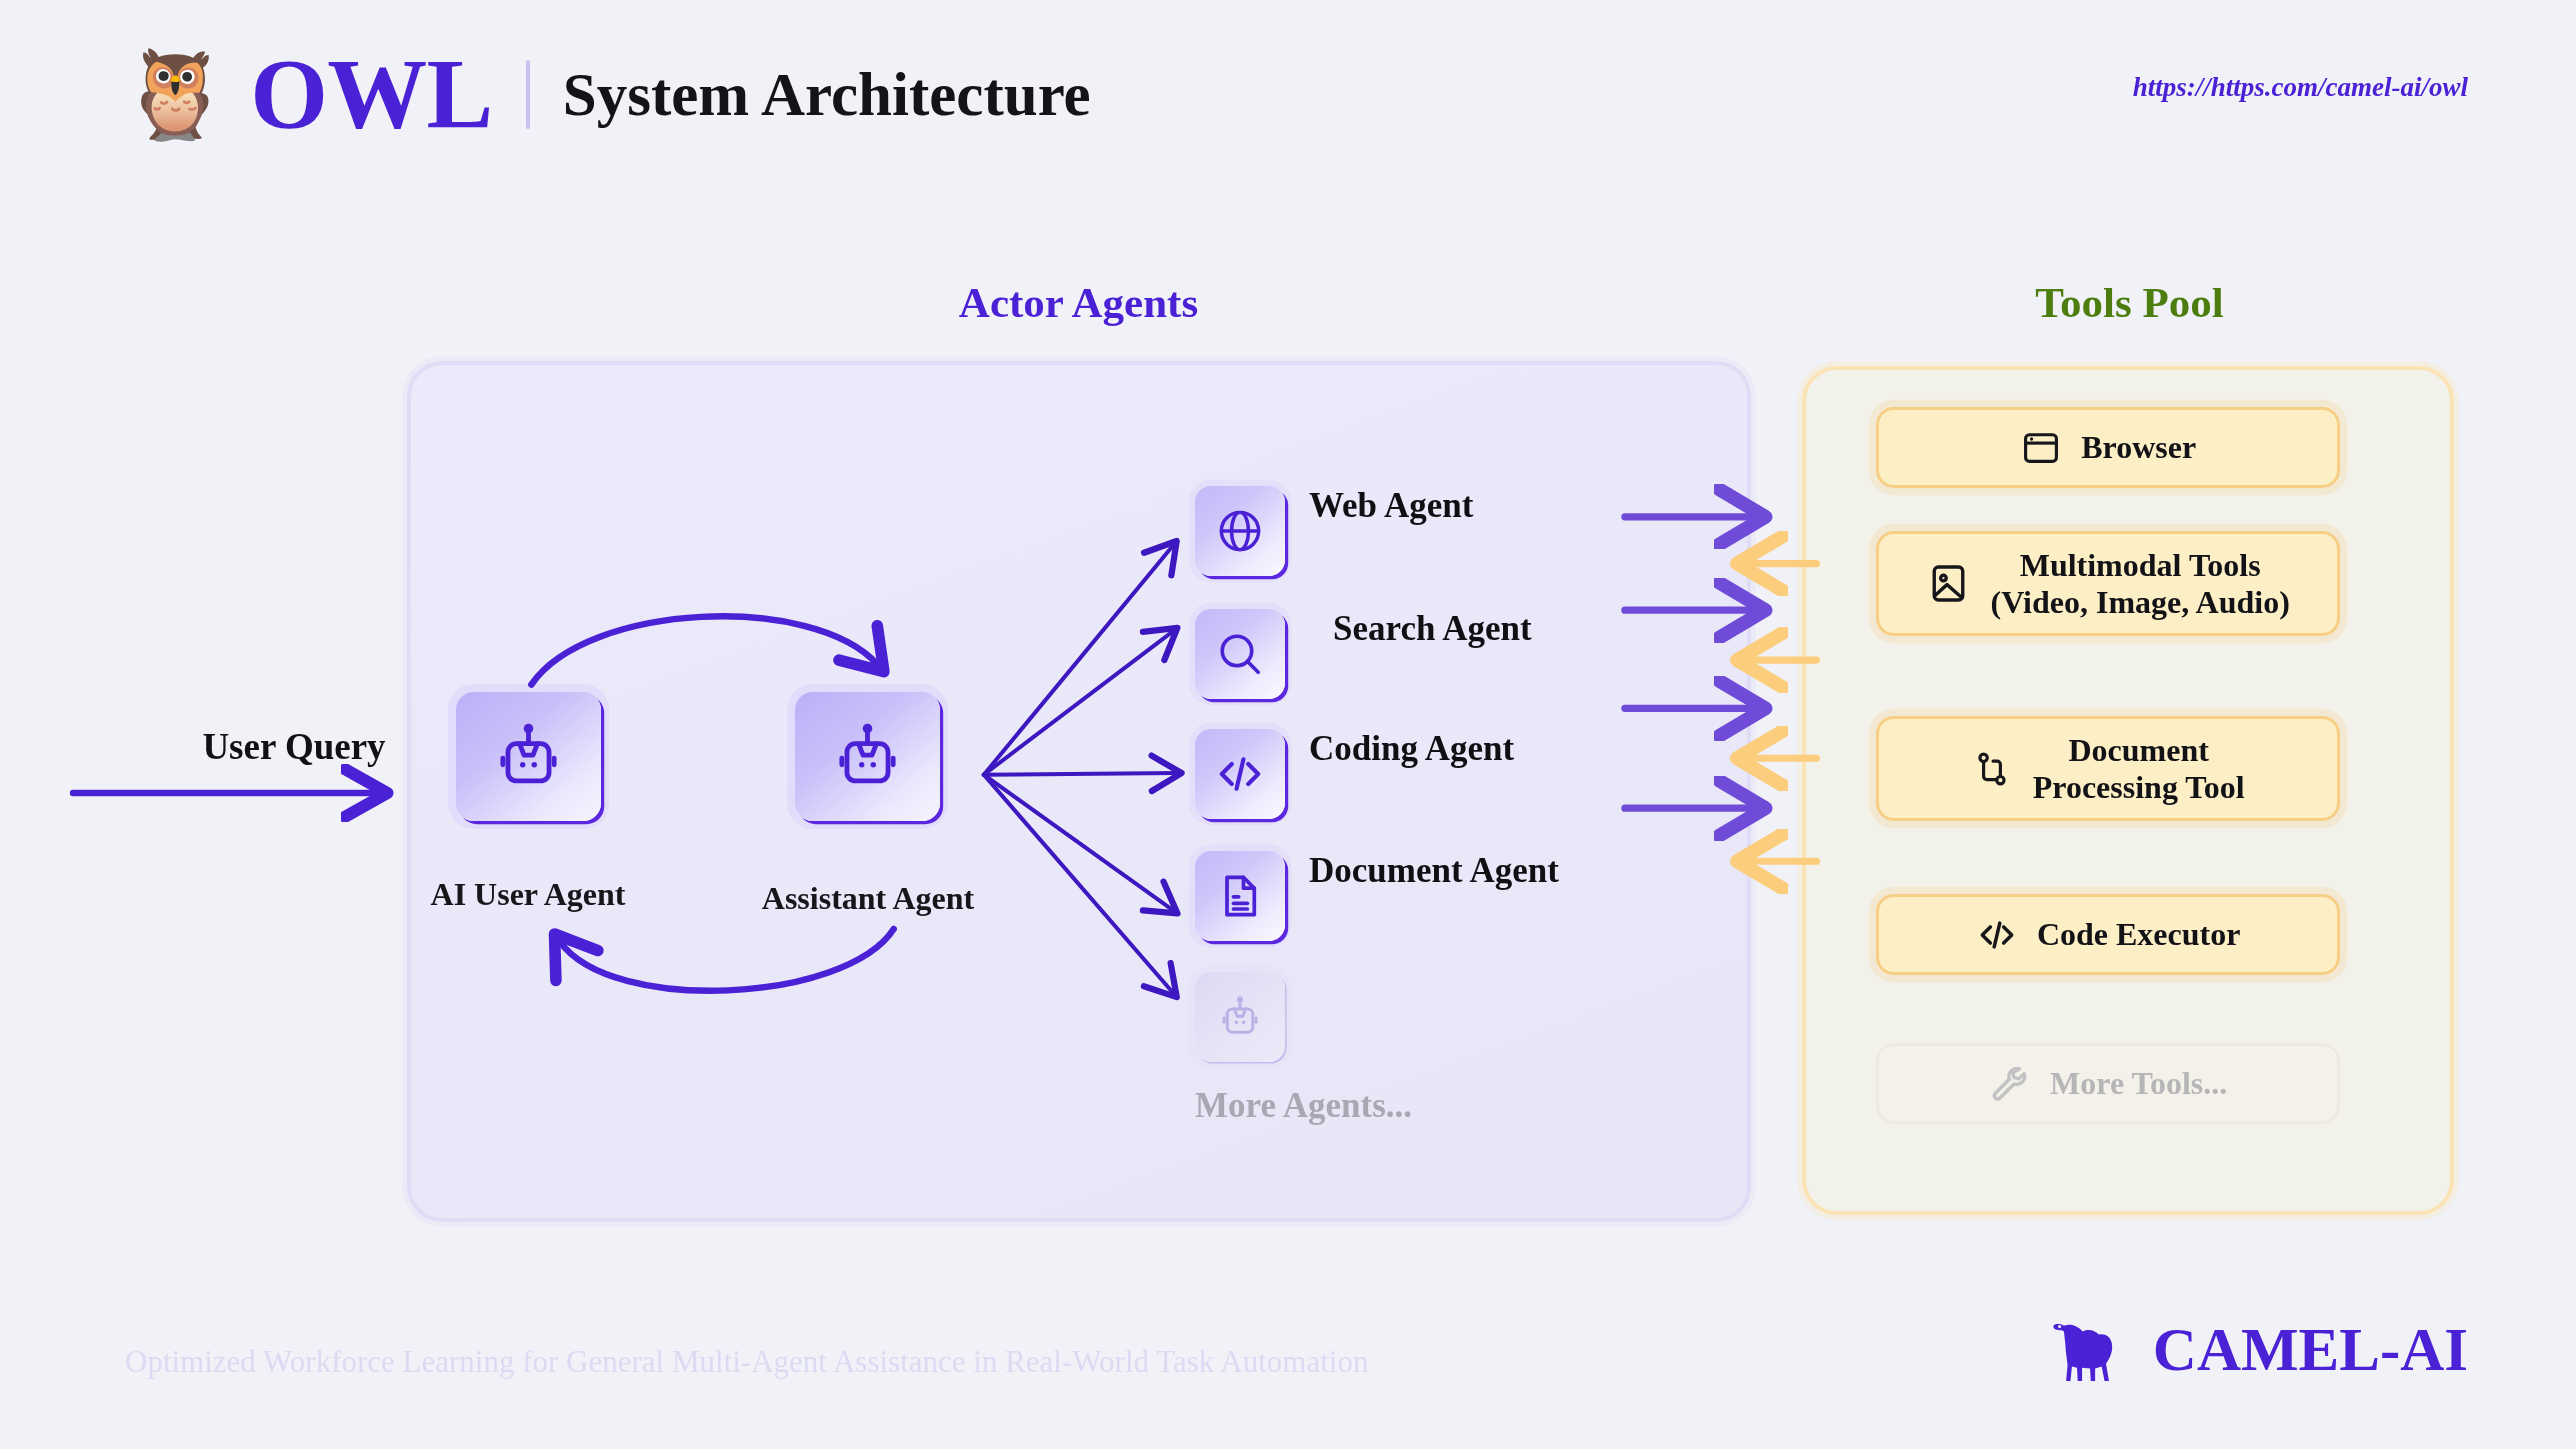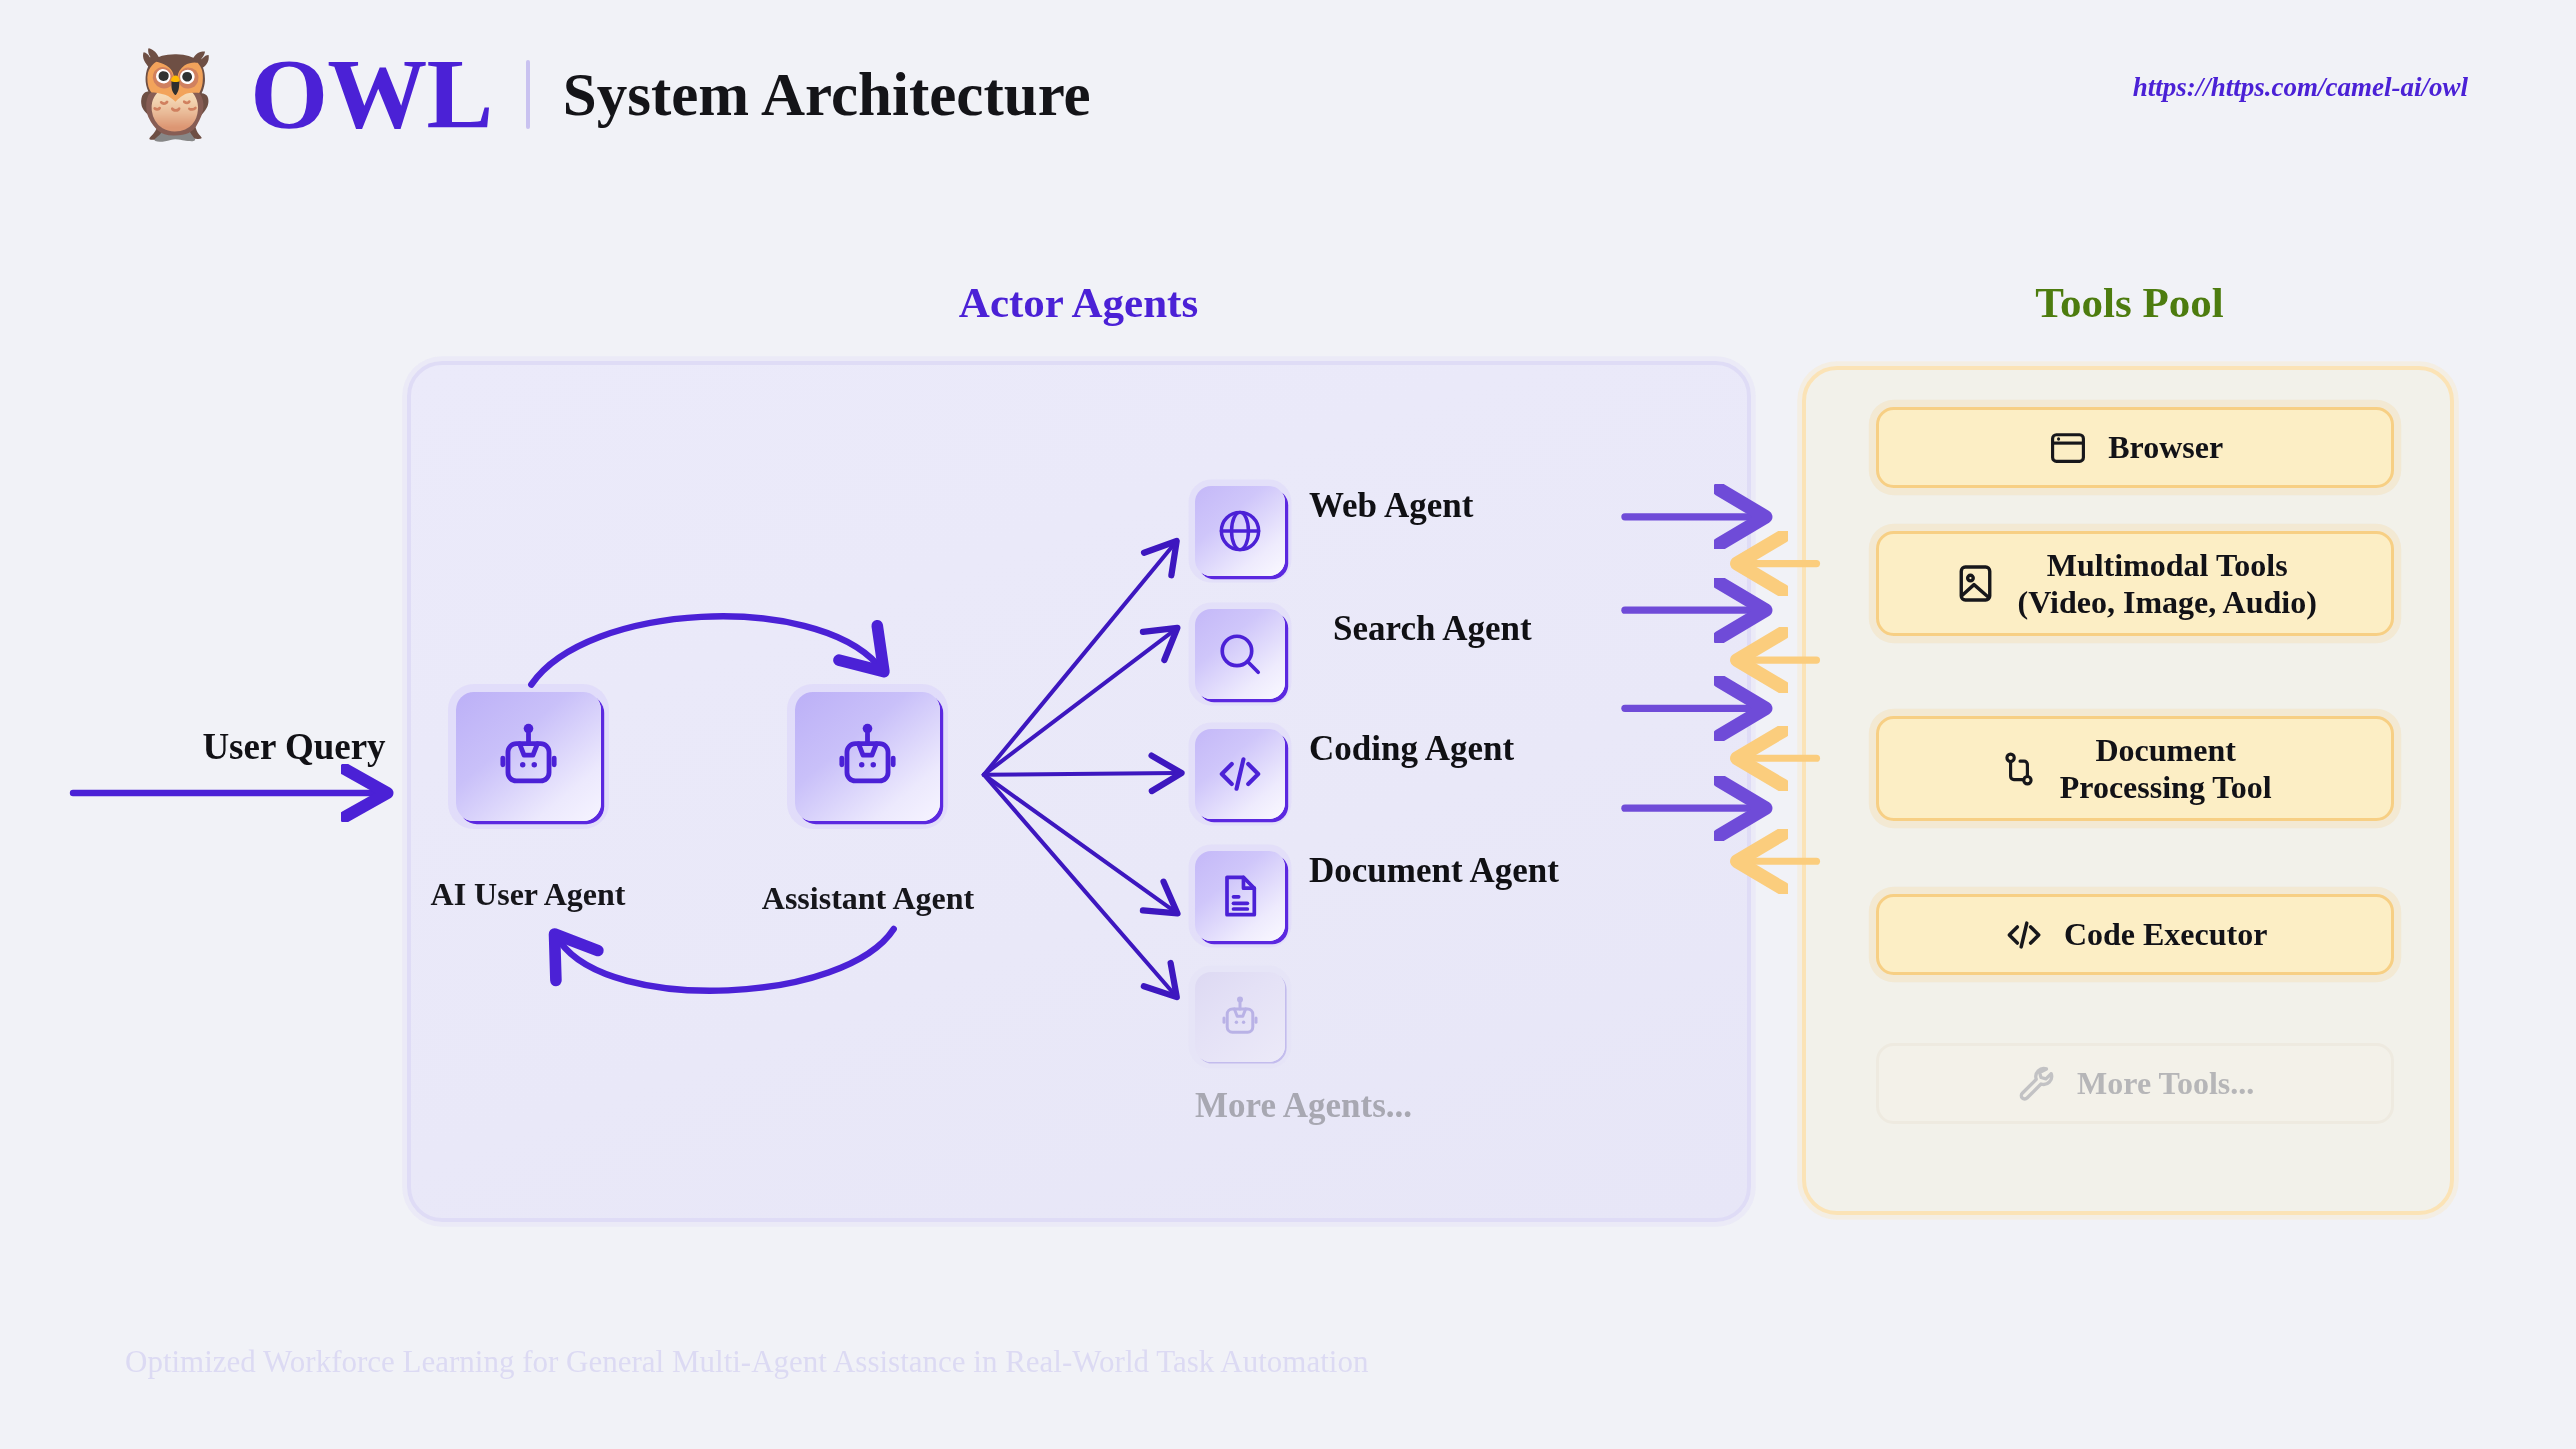--- a/index.html
+++ b/index.html
@@ -72,21 +72,21 @@
   }
   .agent-icon-box.muted{
     background:linear-gradient(140deg,#ddd9f3 0%,#e4e1f6 40%,#eceaf8 100%);
     box-shadow:1.6px 1.6px 0 0 #c3bced, 0 0 0 6.4px rgba(226,223,245,.35);
   }
   .agent-label{font-size:35px;font-weight:700;color:#101014;white-space:nowrap;}
   .agent-label.muted{color:#a8a8b2;}
 
   
   .tool-card{
-    position:absolute;left:1876px;width:518px;border-radius:17.7px;
+    position:absolute;left:1876px;width:464px;border-radius:17.7px;
     background:#fceec5;border:3.2px solid #f7cf84;
     box-shadow:0 0 0 7.2px rgba(247,207,132,.22);
     display:flex;align-items:center;justify-content:center;gap:19.3px;
     padding:0 19.3px;box-sizing:border-box;
   }
   .tool-card.muted{
     background:#f3f1e9;border:3.2px solid #eeeae0;
     box-shadow:none;
   }
   .tool-label{font-size:32px;font-weight:700;color:#121217;text-align:center;line-height:1.15;}
@@ -351,15 +351,26 @@
         <g fill="none" stroke="#c2c2c4" stroke-width="1.9" stroke-linecap="round" stroke-linejoin="round">
           <path d="M17.4 3.4 a4.6 4.6 0 0 0 -5.8 5.9 L3.6 17.3 a1.9 1.9 0 0 0 2.7 2.7 l8-8 a4.6 4.6 0 0 0 5.8 -5.9 l-3 3 l-2.8 -0.8 l-0.8 -2.8 Z"></path>
         </g>
       </svg>
     </span>
     <span class="tool-label muted">More Tools...</span>
   </div>
 
   <div id="footer-tagline">Optimized Workforce Learning for General Multi-Agent Assistance in Real-World Task Automation</div>
 
+  <div id="camel-logo">
+    <svg width="87" height="74" viewBox="0 0 120 100">
+      <path fill="#4b21d6" d="M18 16 C10 14 6 17 8 21 C10 24 15 24 19 24 L22 26 L24 44
+        C24 52 26 62 27 72 L25 94 L31 94 L33 74 L40 76 L41 94 L47 94 L47 76
+        L58 77 L59 94 L65 94 L65 77 L74 74 L78 94 L84 94 L80 70
+        C86 62 90 52 88 42 C86 32 78 28 70 30 C64 24 56 22 48 26
+        C42 18 30 14 22 18 Z"></path>
+      <circle cx="16" cy="19" r="2.2" fill="#f1f2f7"></circle>
+    </svg>
+    <span id="camel-word">CAMEL-AI</span>
+  </div>
 
 </div>
 
 
 </body></html>

